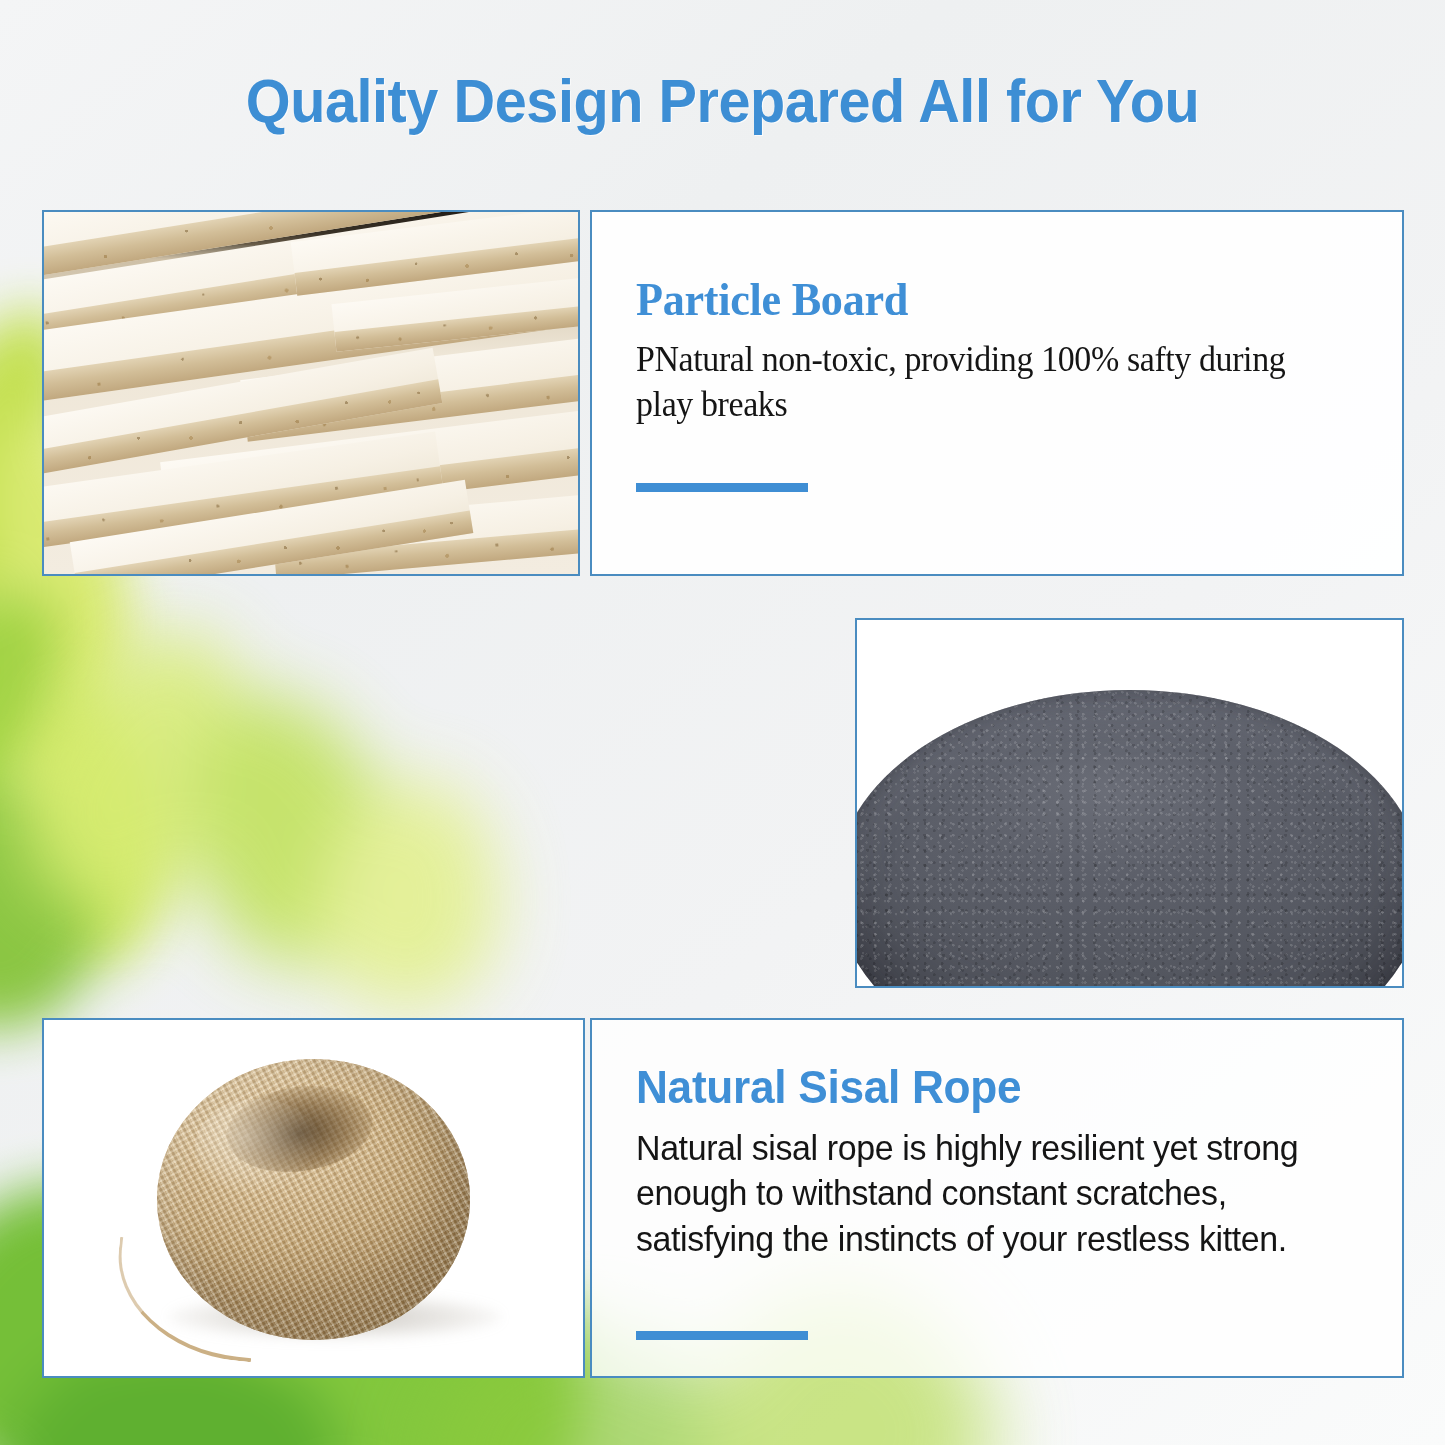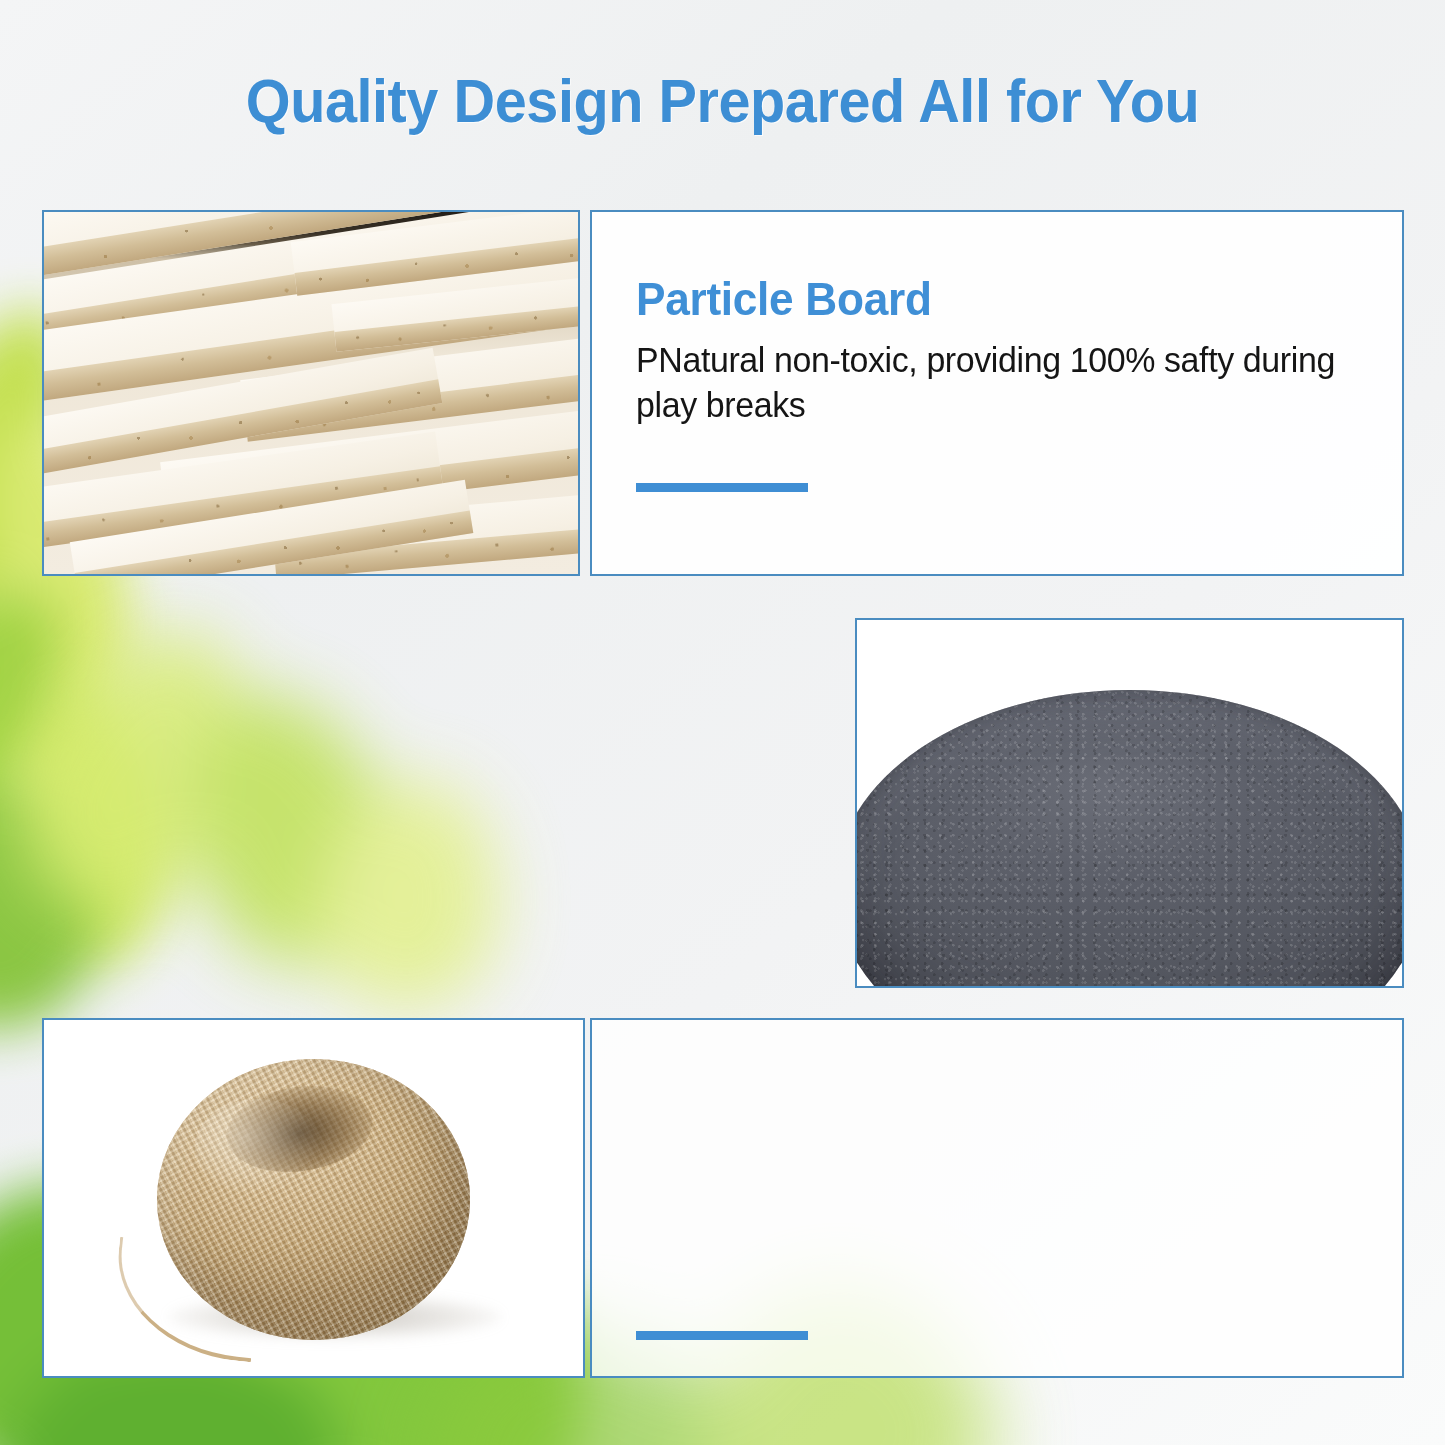--- a/index.html
+++ b/index.html
@@ -84,20 +84,21 @@
     position: absolute;
     box-sizing: border-box;
     border: 2px solid #4a8cc0;
     overflow: hidden;
   }
   .panel-text {
     background: rgba(255,255,255,0.80);
   }
   .panel-text.opaque {
     background: rgba(255,255,255,0.92);
+    font-family: Liberation Serif, serif;
   }
   .panel-img {
     background: #ffffff;
   }
 
   .txt-inner {
     position: absolute;
     left: 44px;
     right: 34px;
     top: 50px;
@@ -417,16 +418,20 @@
       <div class="rope-ball">
         <div class="rope-winds"></div>
         <div class="rope-winds2"></div>
         <div class="rope-core"></div>
         <div class="rope-hilite"></div>
       </div>
     </div>
   </div>
 
   <div class="panel panel-text" id="panel-txt-3">
+    <div class="txt-inner">
+      <p class="card-heading">Natural Sisal Rope</p>
+      <p class="card-body">Natural sisal rope is highly resilient yet strong enough to withstand constant scratches, satisfying the instincts of your restless kitten.</p>
+    </div>
     <div class="accent-bar" id="bar-3"></div>
   </div>
 
 </div>
 
 </body></html>

